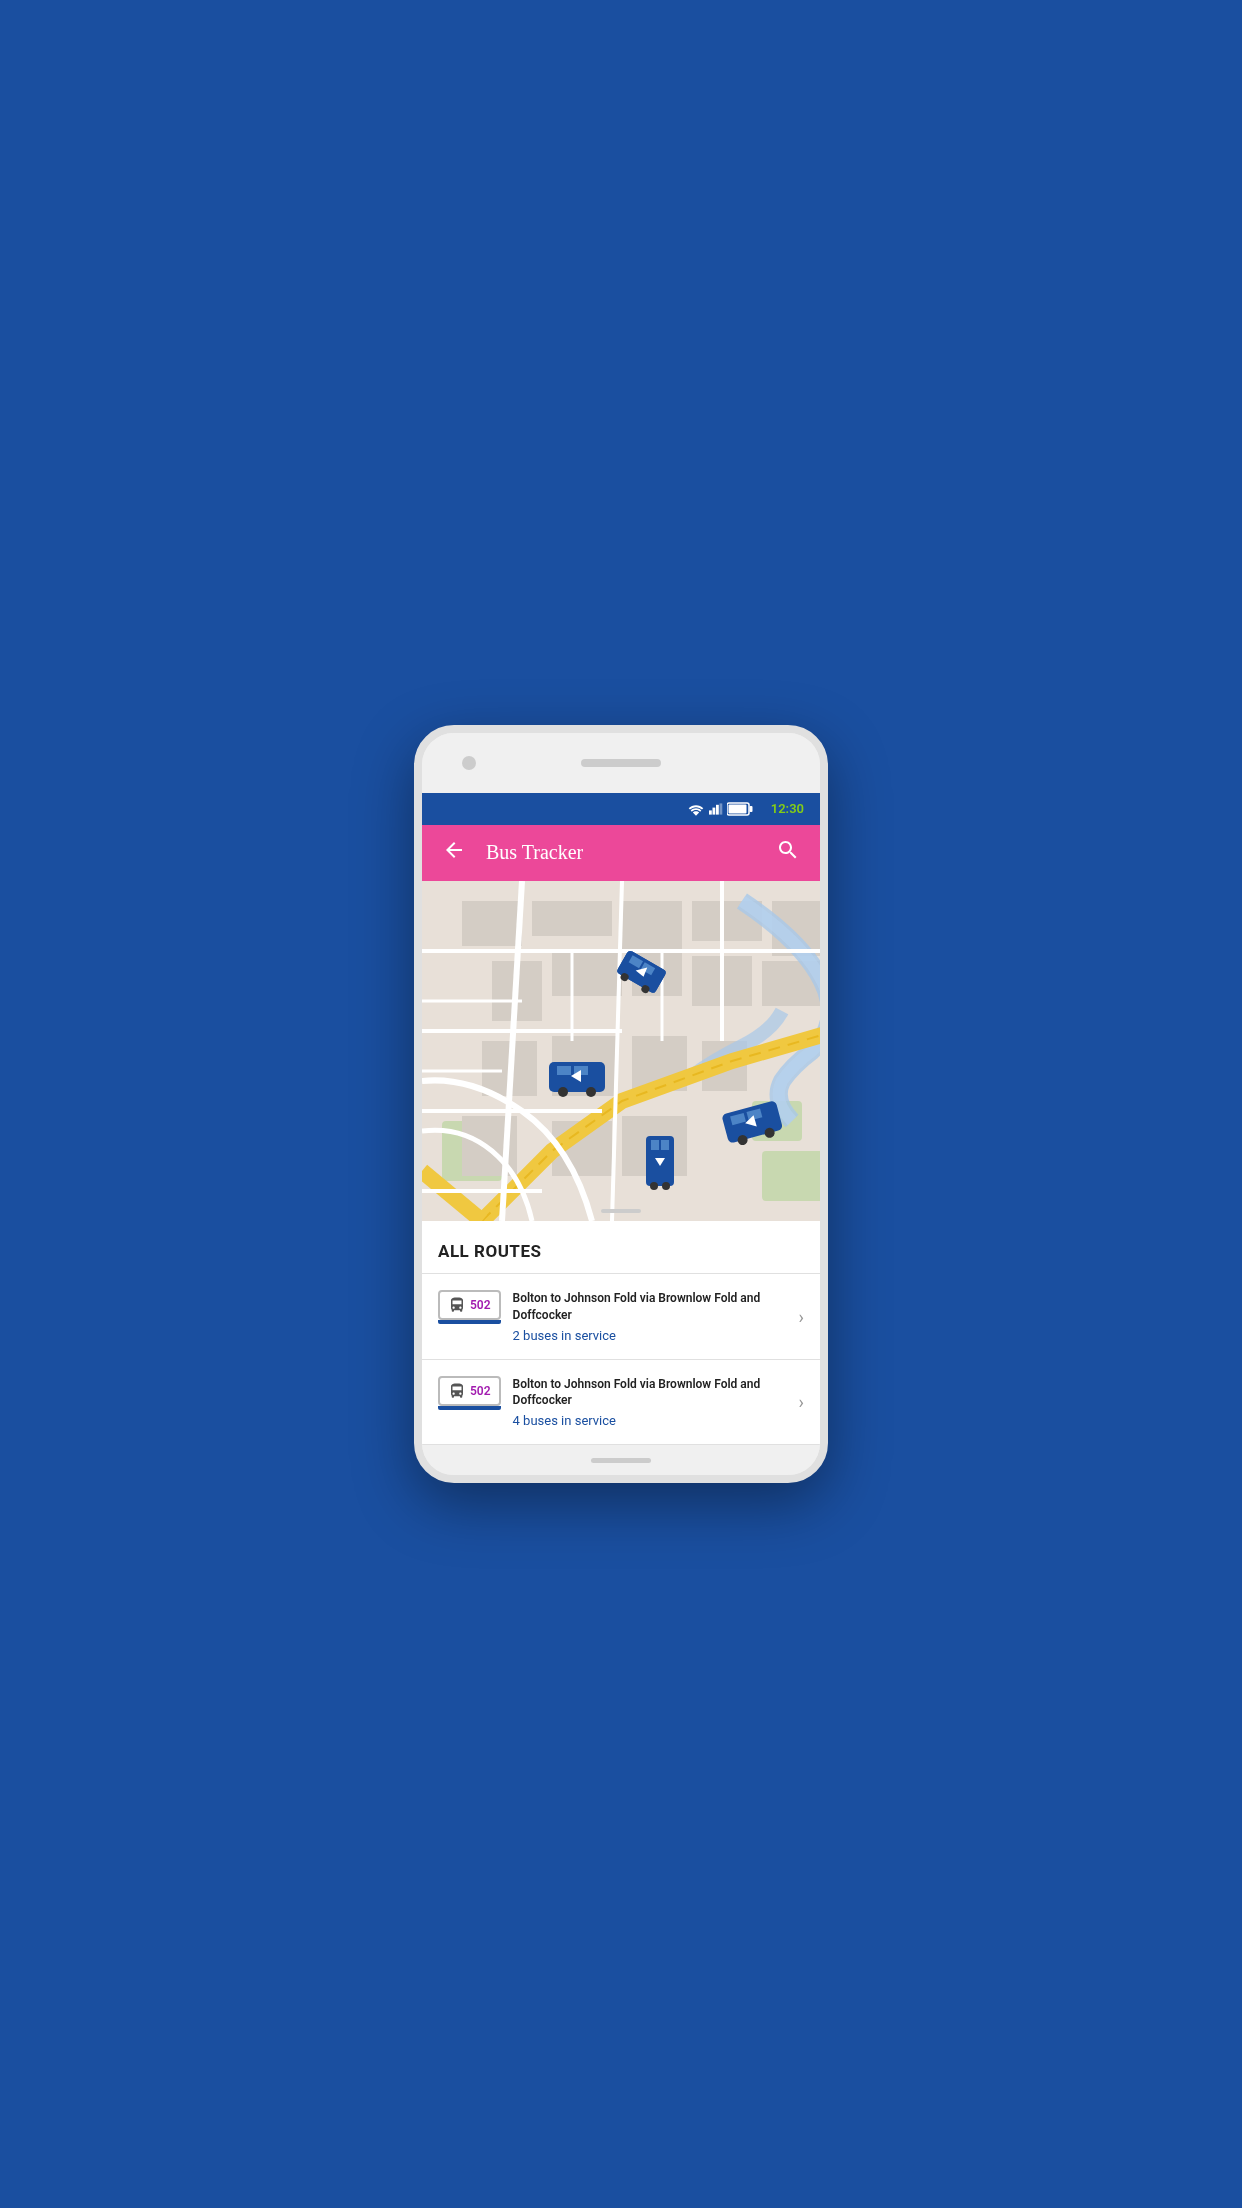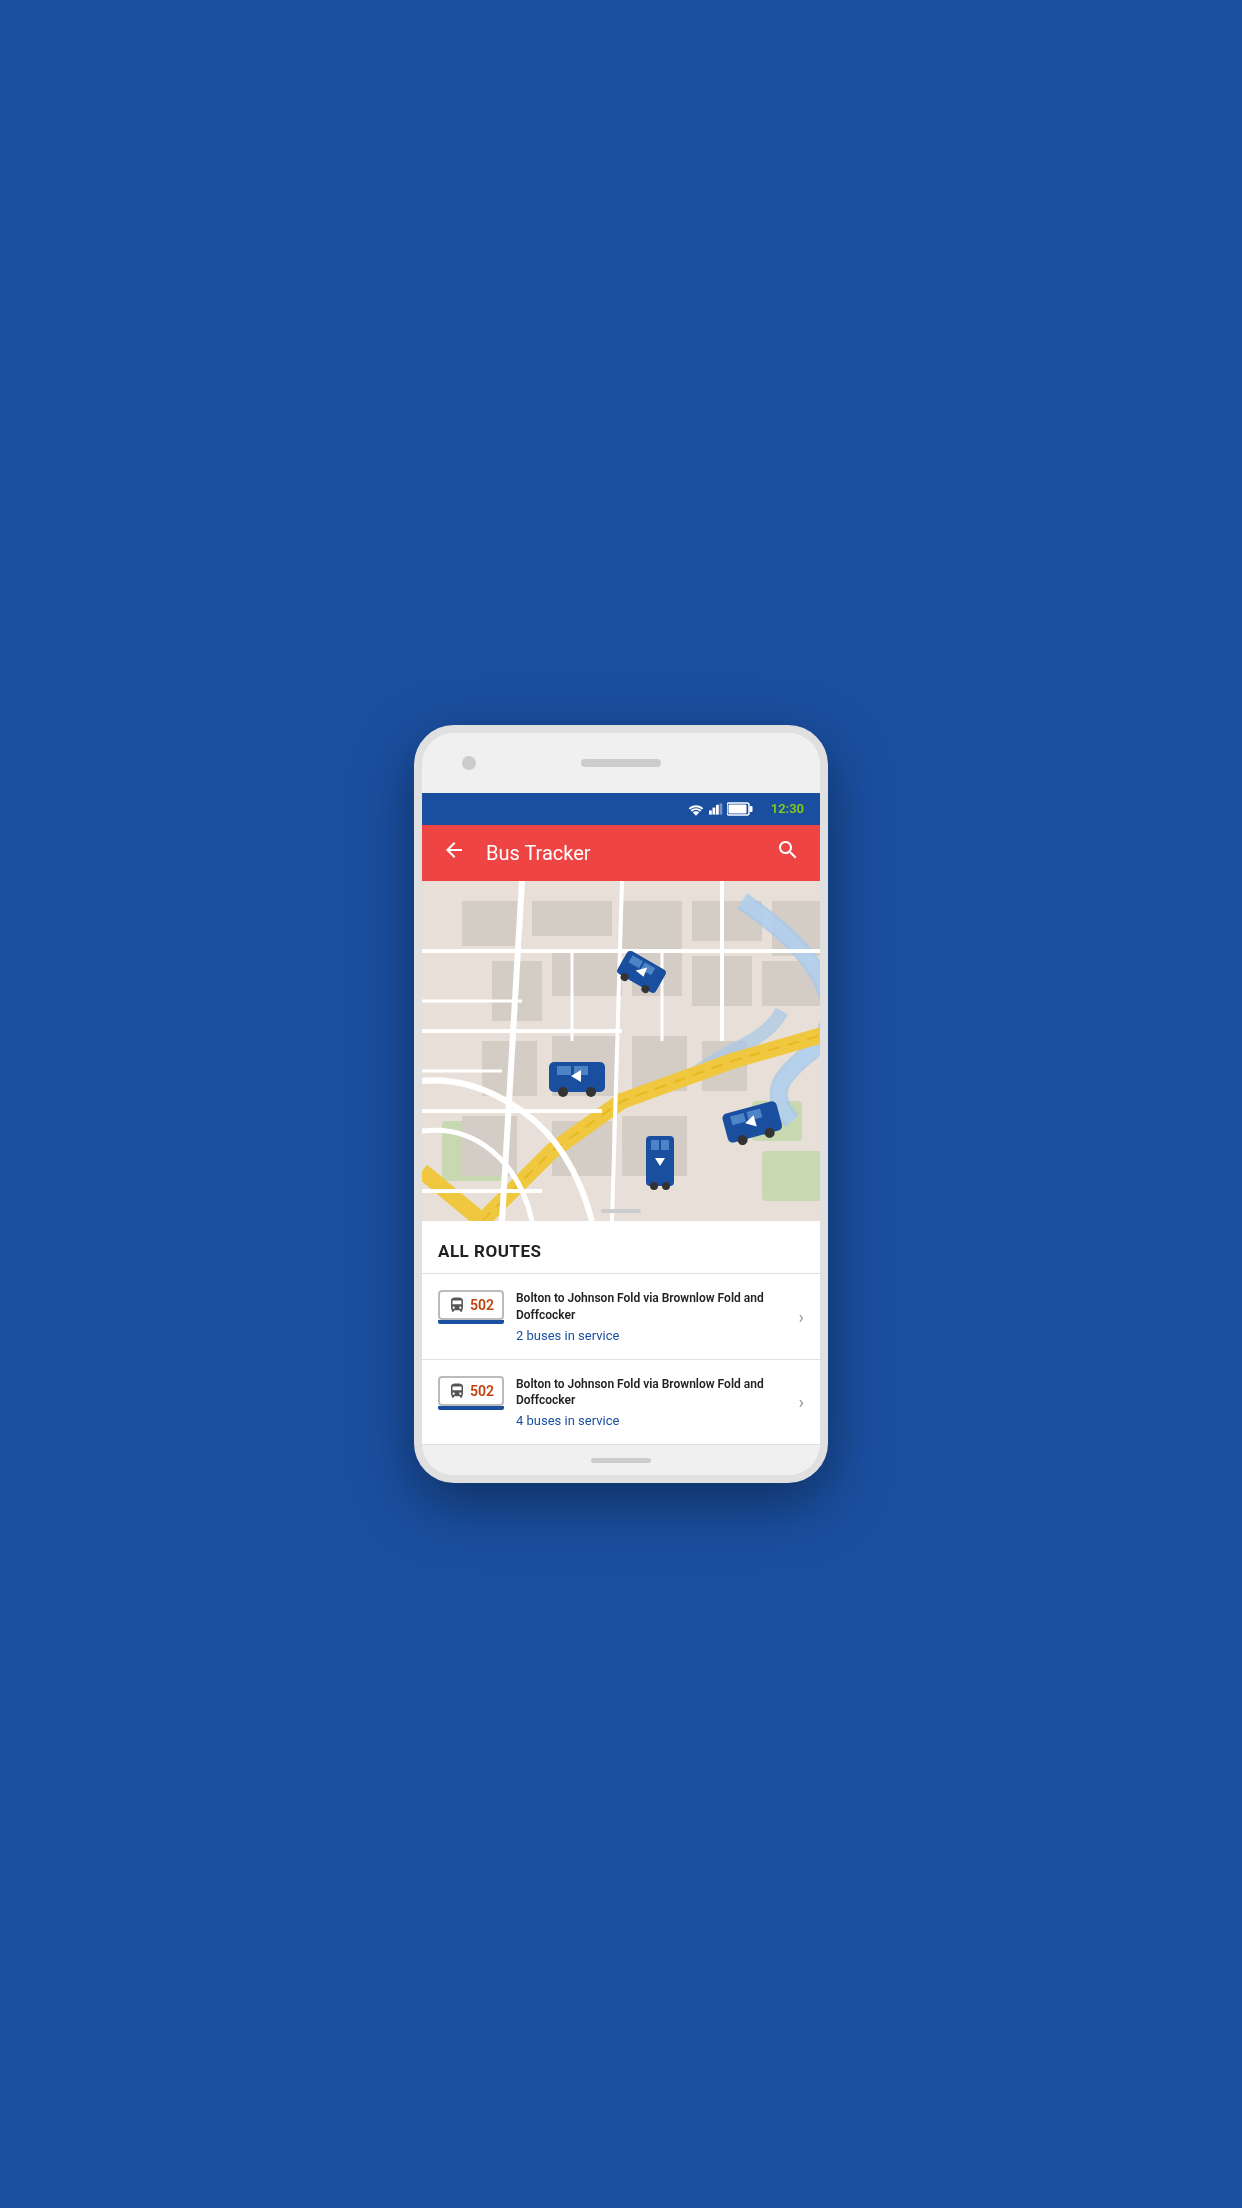--- a/index.html
+++ b/index.html
@@ -69,25 +69,26 @@
       height: 14px;
       fill: white;
     }
     .time {
       color: #84cc16;
       font-size: 13px;
       font-weight: 600;
       margin-left: 12px;
     }
     .app-bar {
-      background: #ef4444;
+      background: #ec4899;
       height: 56px;
       display: flex;
       align-items: center;
       padding: 0 16px;
+      font-family: Liberation Serif, serif;
     }
     .back-btn {
       color: white;
       font-size: 22px;
       cursor: pointer;
       margin-right: 16px;
       background: none;
       border: none;
       padding: 4px;
     }
@@ -161,23 +162,23 @@
       align-items: center;
       gap: 4px;
       background: white;
     }
     .bus-icon-small {
       width: 18px;
       height: 18px;
       fill: #555;
     }
     .route-num {
-      font-size: 14px;
+      font-size: 12px;
       font-weight: 600;
-      color: #c2410c;
+      color: #a21caf;
     }
     .route-badge-line {
       width: 100%;
       height: 4px;
       background: #1a4fa0;
       border-radius: 0 0 2px 2px;
     }
     .route-info {
       flex: 1;
     }

